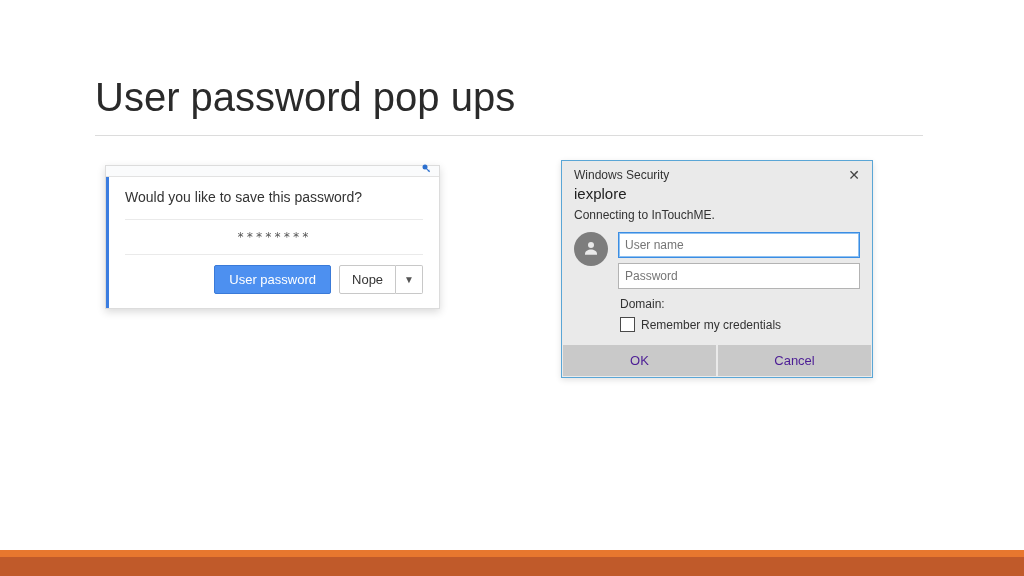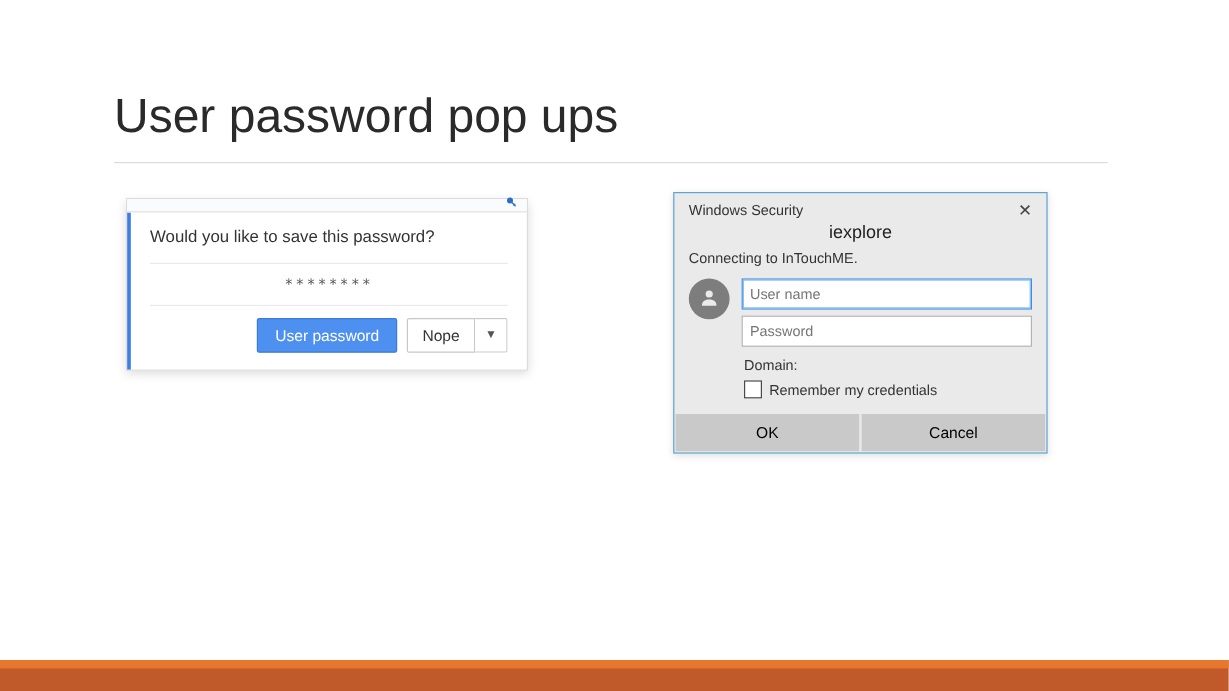--- a/index.html
+++ b/index.html
@@ -147,21 +147,20 @@
   }
   .win-dialog .close {
     font-size: 14px;
     color: #444;
     padding: 0 4px;
   }
   .win-dialog .heading {
     font-size: 15px;
     color: #222;
     padding: 0 12px 4px 12px;
-    text-align: center;
   }
   .win-dialog .subtext {
     font-size: 12px;
     color: #333;
     padding: 2px 12px 10px 12px;
   }
   .win-dialog .creds {
     display: flex;
     gap: 10px;
     padding: 0 12px;
@@ -216,21 +215,21 @@
     display: flex;
     gap: 2px;
     padding: 1px 1px 1px 1px;
   }
   .win-btn {
     flex: 1;
     background: #c9c9c9;
     border: none;
     padding: 8px 0;
     font-size: 13px;
-    color: #000000;
+    color: #4c1d95;
   }
 </style>
 </head>
 <body>
 
 <div class="slide">
 
   <div class="title">User password pop ups</div>
   <div class="title-rule"></div>
 

